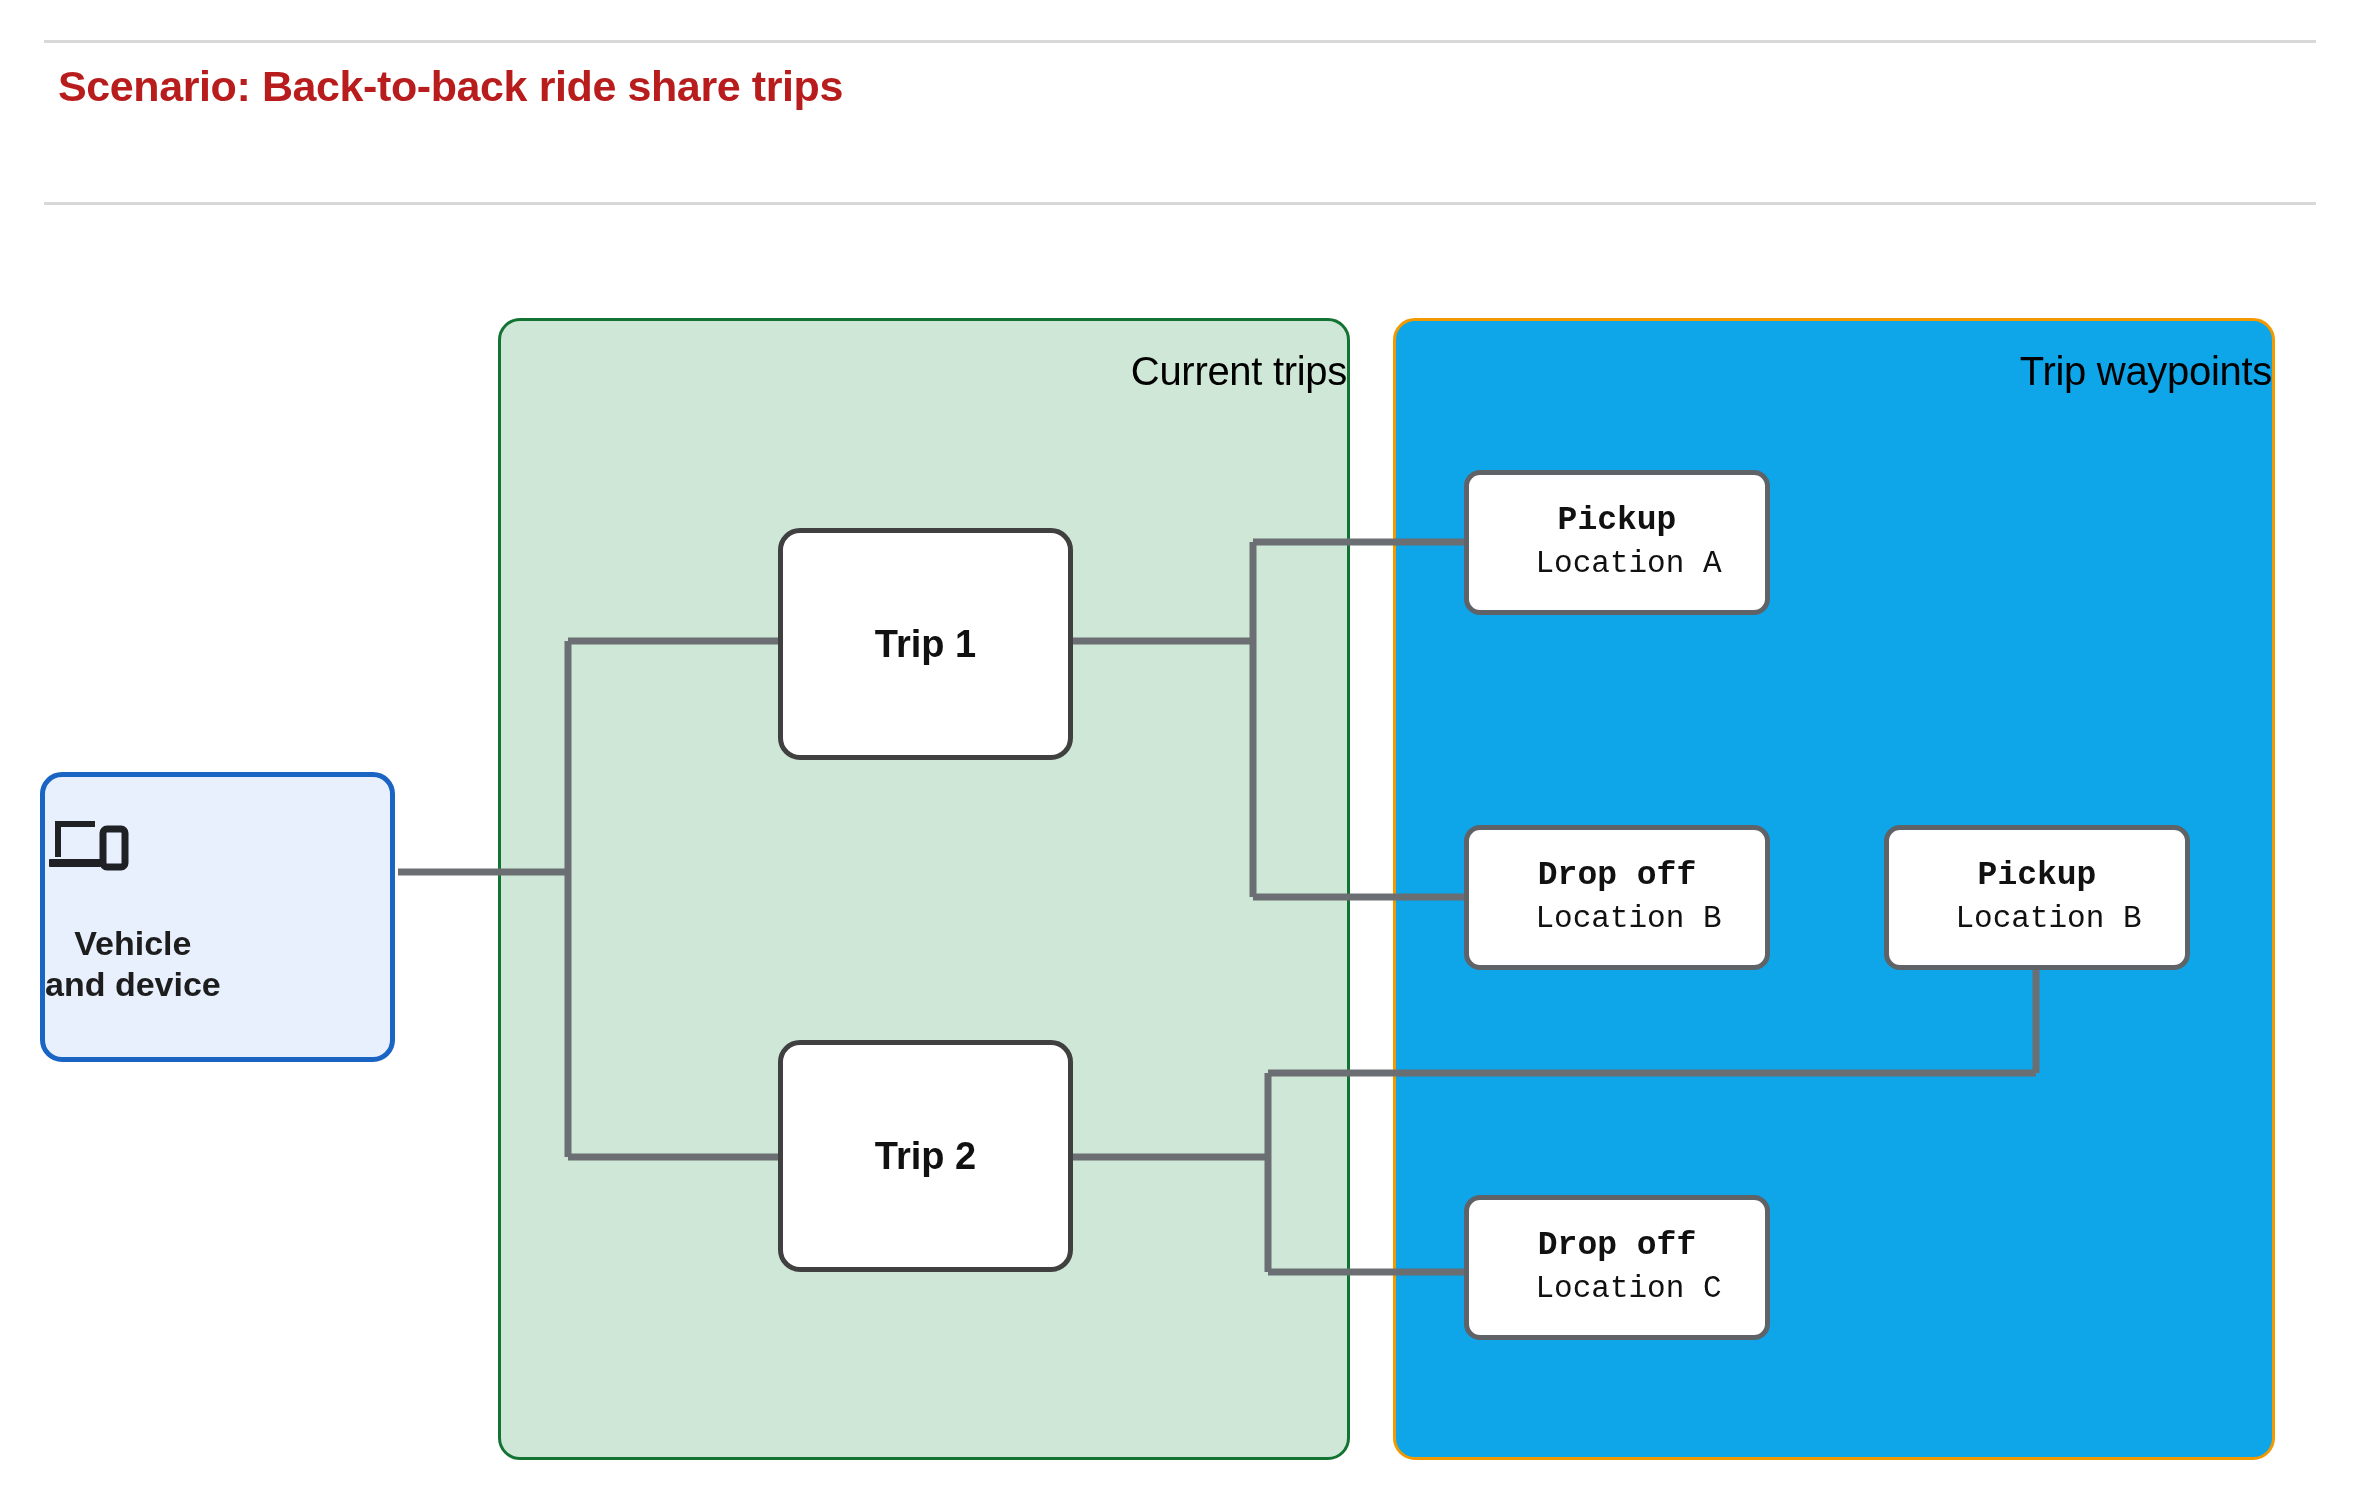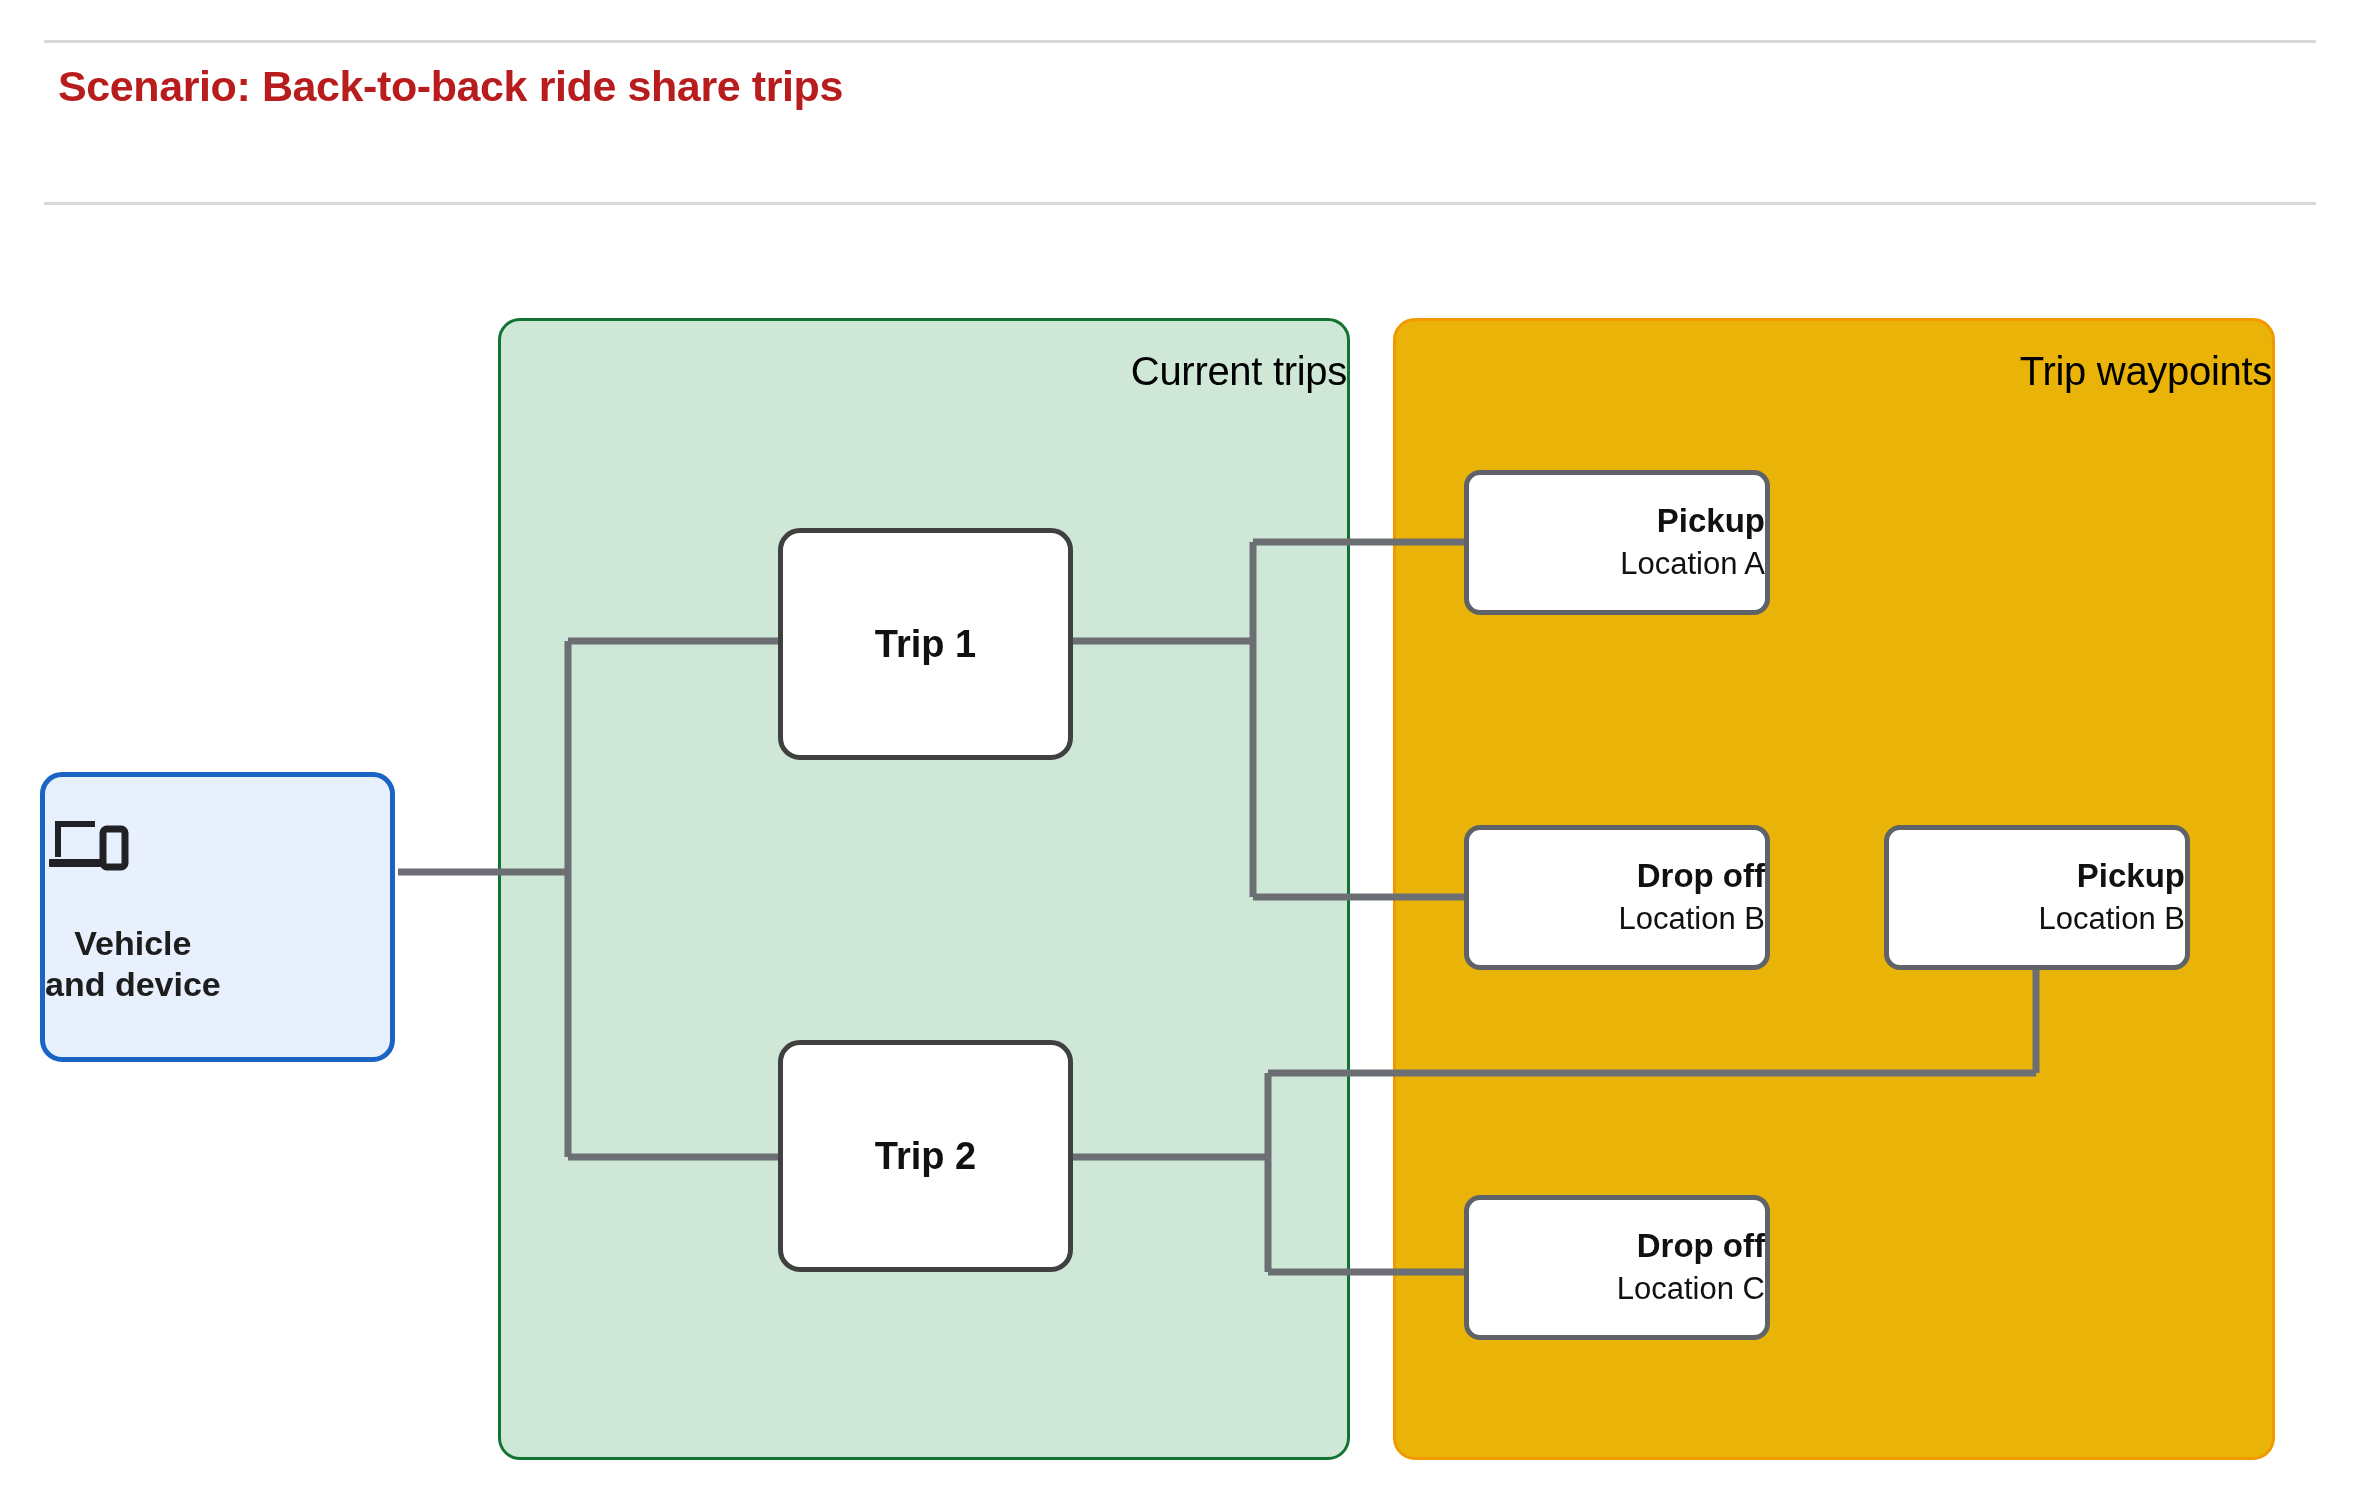--- a/index.html
+++ b/index.html
@@ -84,21 +84,21 @@
     width: 852px;
     height: 1142px;
     background: #cfe7d6;
     border: 3px solid #137333;
   }
   #group-trip-waypoints {
     left: 1393px;
     top: 318px;
     width: 882px;
     height: 1142px;
-    background: #eab308;
+    background: #0ea5e9;
     border: 3px solid #f29900;
   }
   .group-title {
     position: absolute;
     left: 0;
     top: 28px;
     width: 100%;
     text-align: right;
     font-size: 40px;
     color: #000000;
@@ -153,22 +153,23 @@
 
   
   .waypoint-node {
     position: absolute;
     background: #ffffff;
     border: 5px solid #5f6368;
     border-radius: 16px;
     box-sizing: border-box;
     display: flex;
     flex-direction: column;
-    align-items: flex-end;
+    align-items: center;
     justify-content: center;
+    font-family: Liberation Mono, monospace;
   }
   .waypoint-title {
     font-size: 33px;
     font-weight: bold;
     color: #111111;
     line-height: 1.18;
   }
   .waypoint-subtitle {
     font-size: 31px;
     font-weight: normal;

